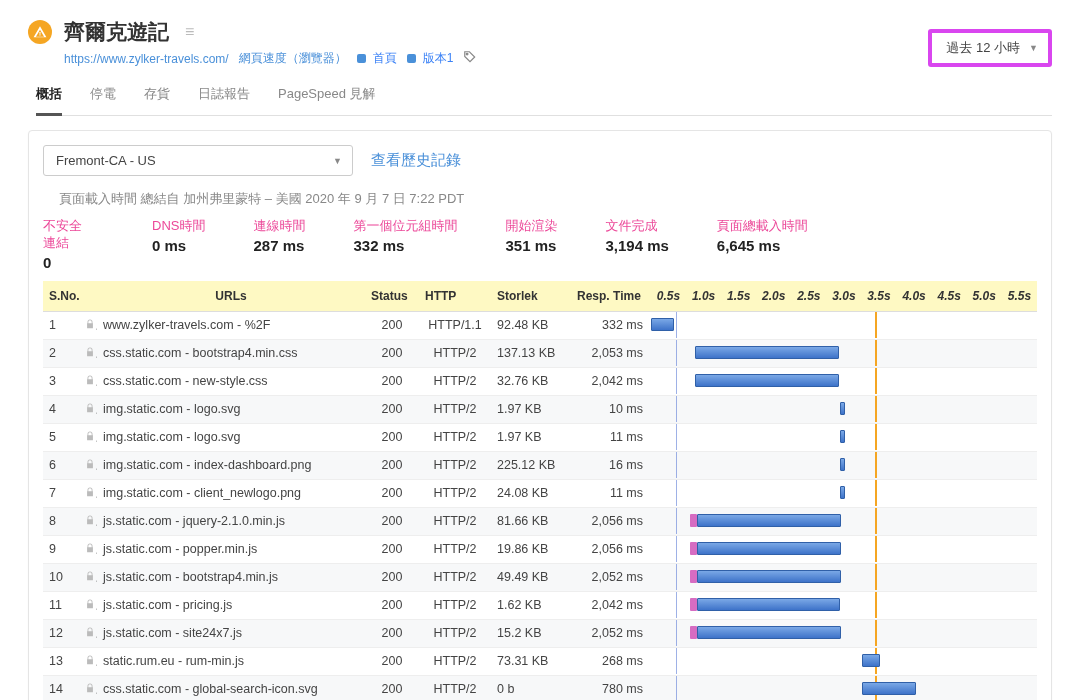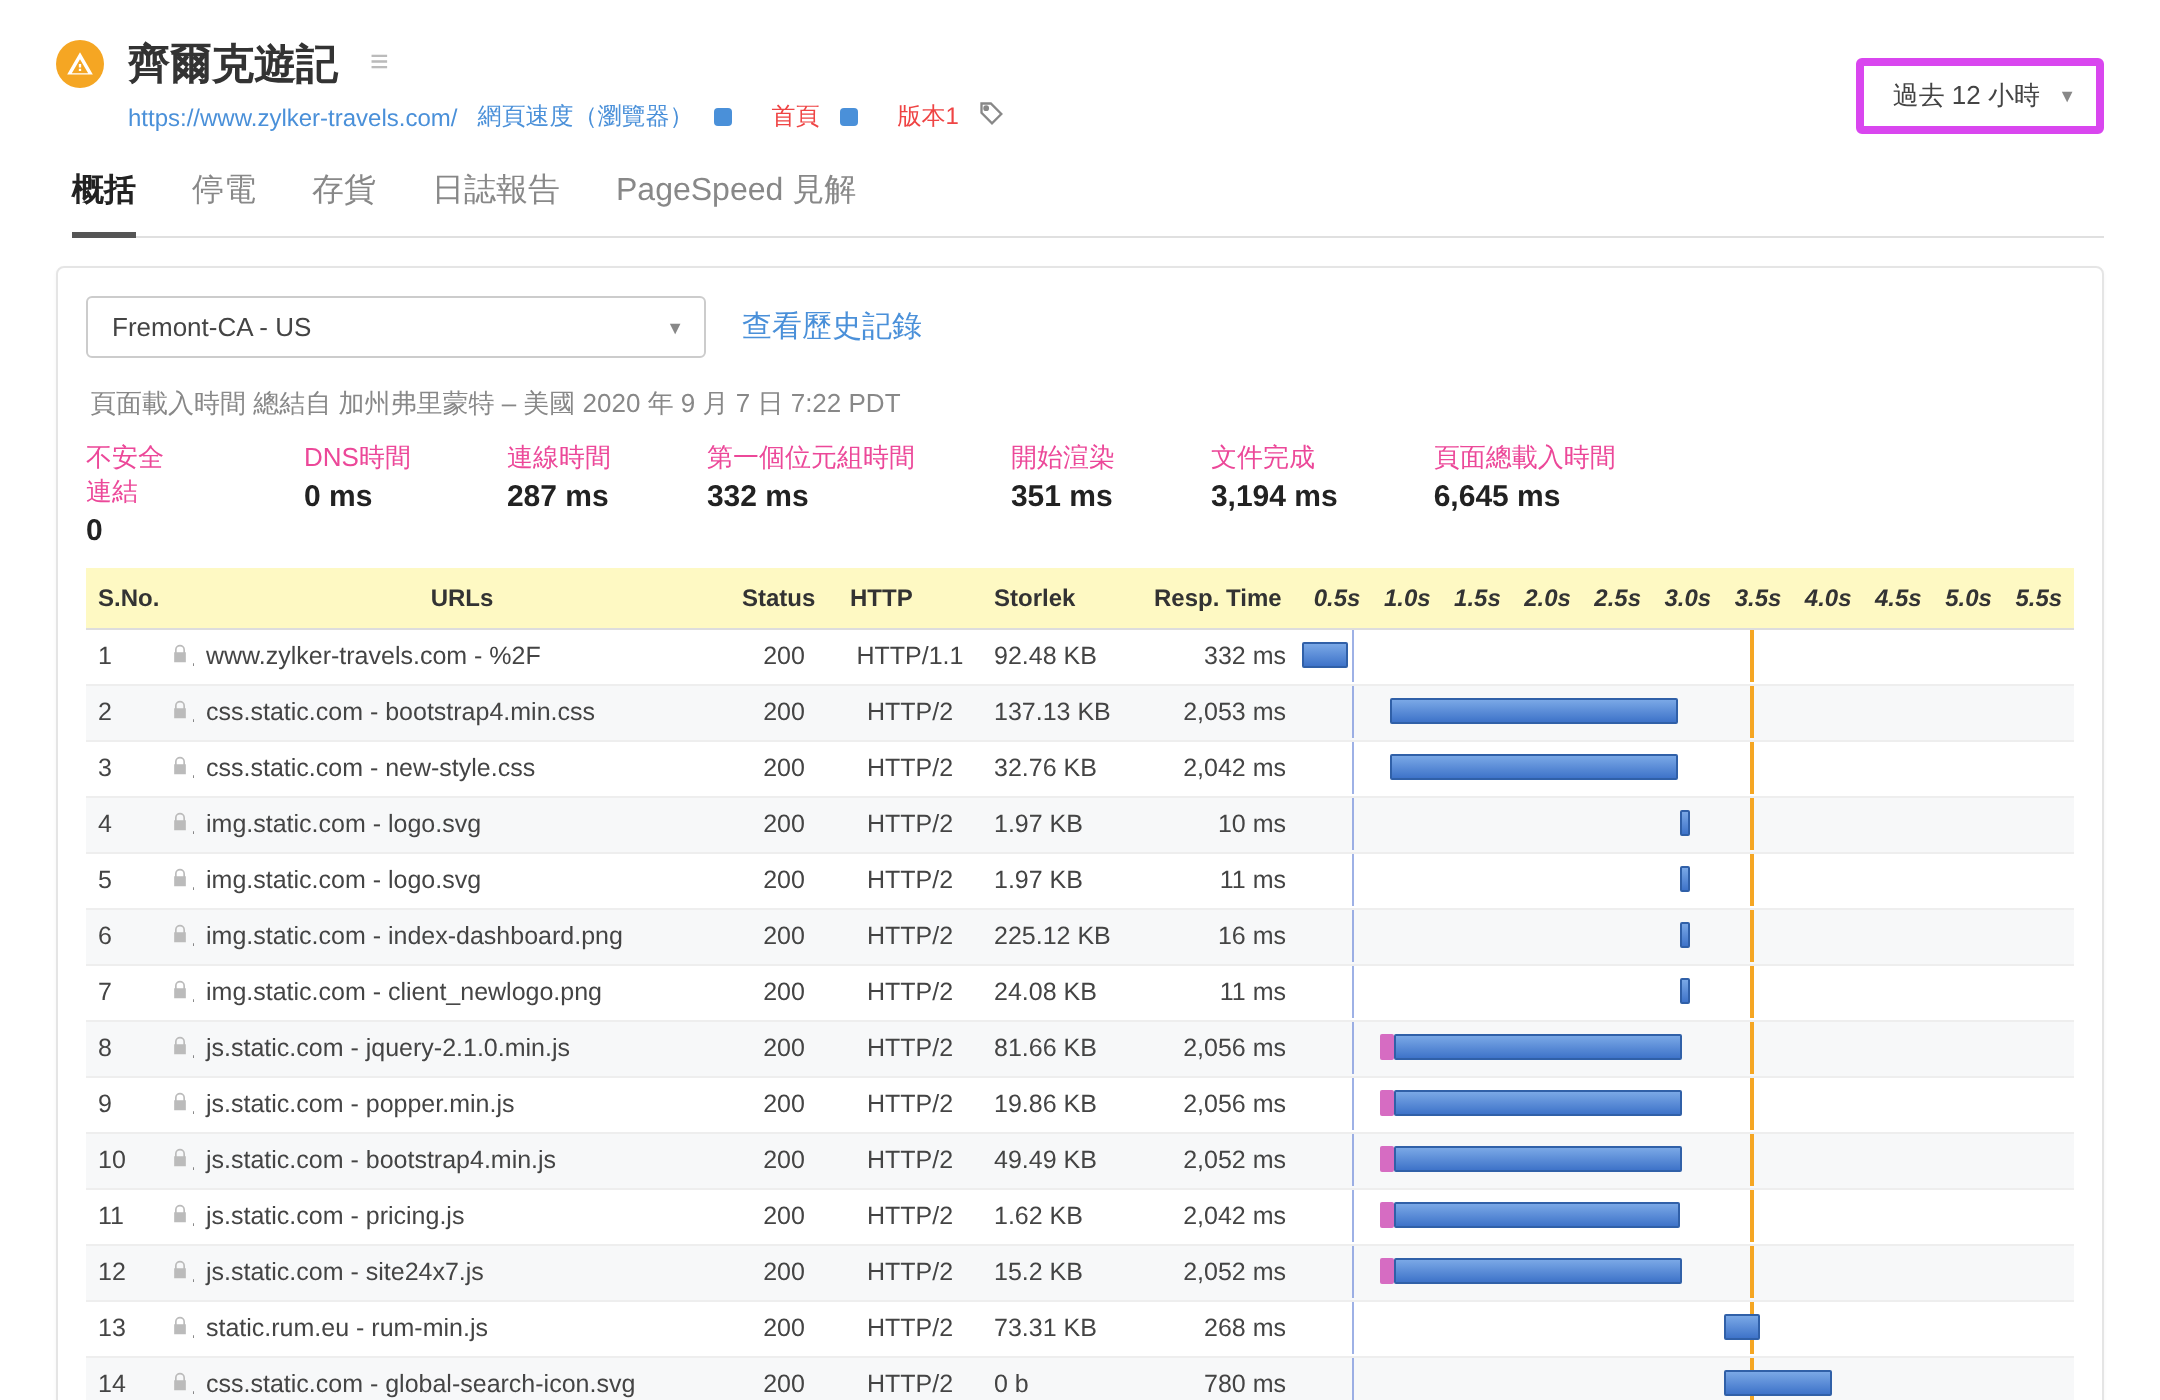--- a/index.html
+++ b/index.html
@@ -6,34 +6,34 @@
   body { font-family: -apple-system, "Helvetica Neue", Arial, sans-serif; font-size: 13px; color: #333; background: #fff; width: 1080px; height: 700px; overflow: hidden; }
   .page { padding: 18px 28px 0 28px; }
   .header-row { display: flex; align-items: flex-end; justify-content: space-between; }
   .title-block { display: flex; align-items: center; gap: 12px; }
   .warn-badge { width: 24px; height: 24px; background: #f5a623; border-radius: 50%; display: flex; align-items: center; justify-content: center; }
   .warn-badge svg { width: 14px; height: 14px; }
   .page-title { font-size: 21px; font-weight: 600; color: #333; }
   .hamb { color: #bbb; font-size: 16px; margin-left: 4px; }
   .sub-row { display: flex; align-items: center; gap: 10px; margin-top: 4px; margin-left: 36px; color: #777; font-size: 12px; }
   .sub-row a { color: #4a90d9; text-decoration: none; }
-  .chip { display: inline-flex; align-items: center; gap: 20px; color: #ef4444; }
+  .chip { display: inline-flex; align-items: center; gap: 7px; color: #3b82f6; }
   .chip-dot { width: 9px; height: 9px; background: #4a90d9; border-radius: 2px; display: inline-block; }
   .tag-icon { color: #999; }
   .time-select { border: 4px solid #d946ef; border-radius: 3px; padding: 6px 28px 6px 14px; font-size: 13px; color: #444; position: relative; background: #fff; cursor: pointer; }
   .time-select::after { content: "▼"; font-size: 9px; color: #888; position: absolute; right: 10px; top: 50%; transform: translateY(-50%); }
   .tabs { display: flex; gap: 28px; margin-top: 18px; border-bottom: 1px solid #e0e0e0; padding-bottom: 0; margin-left: 8px; }
-  .tab { padding: 0 0 10px 0; color: #888; font-size: 16px; cursor: pointer; }
+  .tab { padding: 0 0 10px 0; color: #888; font-size: 13px; cursor: pointer; }
   .tab.active { color: #222; font-weight: 600; border-bottom: 3px solid #555; margin-bottom: -1px; }
   .panel { background: #fff; border: 1px solid #e5e5e5; border-radius: 4px; margin-top: 14px; padding: 14px 14px 0 14px; box-shadow: 0 1px 2px rgba(0,0,0,0.04); }
   .loc-row { display: flex; align-items: center; gap: 18px; }
   .loc-select { border: 1px solid #ccc; border-radius: 3px; padding: 7px 30px 7px 12px; width: 310px; font-size: 13px; color: #444; position: relative; background: #fff; cursor: pointer; }
   .loc-select::after { content: "▼"; font-size: 9px; color: #888; position: absolute; right: 10px; top: 50%; transform: translateY(-50%); }
   .hist-link { color: #4a90d9; font-size: 15px; cursor: pointer; }
-  .summary-text { color: #888; font-size: 13px; margin: 14px 0 10px 2px; }
+  .summary-text { color: #888; font-size: 13px; margin: 14px 0 10px 16px; }
   .metrics { display: flex; gap: 0; margin-bottom: 10px; }
   .metric { flex: 0 0 auto; padding-right: 48px; }
   .metric:first-child { padding-right: 70px; }
   .metric-label { color: #ec4899; font-size: 13px; line-height: 1.3; }
   .metric-value { color: #222; font-size: 15px; font-weight: 600; margin-top: 2px; }
   table.wf { width: 100%; border-collapse: collapse; table-layout: fixed; }
   .wf th { background: #fef9c3; color: #333; font-weight: 700; font-size: 12px; padding: 8px 6px; text-align: left; border-bottom: 1px solid #ddd; }
   .wf th.tick { text-align: center; font-size: 12px; padding: 8px 0; font-style: italic; }
   .wf td { padding: 6px 6px; border-bottom: 1px solid #eee; font-size: 12.5px; color: #444; white-space: nowrap; overflow: hidden; text-overflow: ellipsis; }
   .wf tr.alt td { background: #f7f8f9; }

